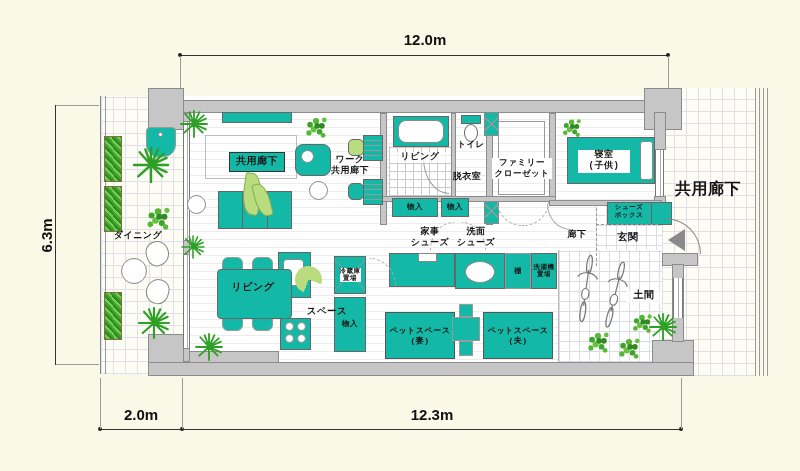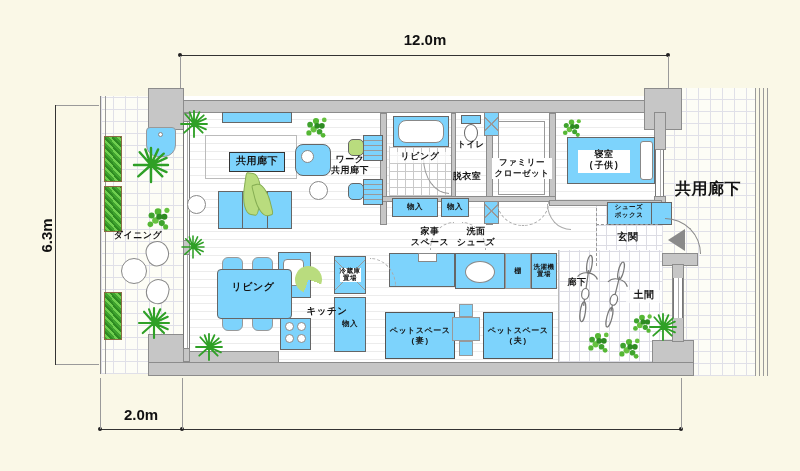--- a/index.html
+++ b/index.html
@@ -1,21 +1,21 @@
 <!DOCTYPE html>
 <html><head>
 <meta charset="utf-8">
 <style>
   html,body{margin:0;padding:0;}
   body{width:800px;height:471px;background:#faf8e7;position:relative;overflow:hidden;
        font-family:"Liberation Sans","DejaVu Sans",sans-serif;}
   #plan{position:absolute;left:0;top:0;width:800px;height:471px;}
   .abs{position:absolute;box-sizing:border-box;}
   .wall{position:absolute;box-sizing:border-box;background:#c6c6c6;border:1px solid #8c8c8c;}
-  .furn{position:absolute;box-sizing:border-box;background:#7dd3fc;border:1px solid #666;}
+  .furn{position:absolute;box-sizing:border-box;background:#14b8a6;border:1px solid #666;}
   .soft{border-color:#999;}
   .lbl{position:absolute;box-sizing:border-box;font-weight:bold;color:#141414;text-align:center;
        white-space:pre-line;line-height:1.25;letter-spacing:0.5px;font-family:Liberation Mono, monospace;}
   .dim{position:absolute;box-sizing:border-box;background:#333;}
   .guide{position:absolute;box-sizing:border-box;background:#9a9a9a;}
   .dot{position:absolute;width:4px;height:4px;border-radius:50%;background:#222;}
   .dimlbl{position:absolute;font-weight:bold;font-size:15px;color:#111;text-align:center;}
   .wood{background-color:#fff;background-image:repeating-linear-gradient(0deg,#ececec 0 1px,transparent 1px 8px);}
   .grid12{background-color:#fdfdf6;background-image:
     repeating-linear-gradient(0deg,#e0e0e8 0 1px,transparent 1px 12px),
@@ -99,20 +99,21 @@
   <div class="dimlbl" style="left:18px;top:227px;width:56px;transform:rotate(-90deg);">6.3m</div>
 
   <div class="dim" style="left:100px;top:429px;width:582px;height:1px;"></div>
   <div class="dot" style="left:98px;top:427px;"></div>
   <div class="dot" style="left:180px;top:427px;"></div>
   <div class="dot" style="left:679px;top:427px;"></div>
   <div class="guide" style="left:100px;top:378px;width:1px;height:51px;"></div>
   <div class="guide" style="left:182px;top:378px;width:1px;height:51px;"></div>
   <div class="guide" style="left:681px;top:378px;width:1px;height:51px;"></div>
   <div class="dimlbl" style="left:105px;top:406px;width:72px;">2.0m</div>
+  <div class="dimlbl" style="left:380px;top:406px;width:104px;">12.3m</div>
 
   <div class="wall" style="left:183px;top:100px;width:479px;height:13px;"></div>
   <div class="wall" style="left:148px;top:88px;width:36px;height:42px;"></div>
   <div class="wall" style="left:644px;top:88px;width:38px;height:42px;"></div>
   <div class="wall" style="left:148px;top:334px;width:36px;height:42px;"></div>
   <div class="wall" style="left:652px;top:340px;width:42px;height:36px;"></div>
   <div class="wall" style="left:148px;top:362px;width:546px;height:14px;"></div>
   <div class="wall" style="left:183px;top:351px;width:96px;height:12px;"></div>
   <div class="wall" style="left:654px;top:112px;width:12px;height:38px;"></div>
   <div class="window" style="left:655px;top:150px;width:9px;height:46px;"></div>
@@ -287,22 +288,22 @@
   <div class="lbl" style="left:453px;top:140px;width:36px;font-size:8.5px;">トイレ</div>
   <div class="lbl" style="left:445px;top:172px;width:44px;font-size:9px;">脱衣室</div>
   <div class="lbl" style="left:492px;top:158px;width:60px;font-size:8.5px;background:#fff;">ファミリー
 クローゼット</div>
   <div class="lbl" style="left:578px;top:150px;width:52px;font-size:9px;background:#fff;">寝室
 (子供)</div>
   <div class="lbl" style="left:668px;top:180px;width:80px;font-size:16px;">共用廊下</div>
   <div class="lbl" style="left:608px;top:204px;width:42px;font-size:6.5px;line-height:1.3;">シューズ
 ボックス</div>
   <div class="lbl" style="left:606px;top:232px;width:44px;font-size:10px;">玄関</div>
-  <div class="lbl" style="left:558px;top:230px;width:38px;font-size:9px;margin-top:48px;">廊下</div>
+  <div class="lbl" style="left:558px;top:230px;width:38px;font-size:9px;">廊下</div>
   <div class="lbl" style="left:404px;top:227px;width:52px;font-size:9px;">家事
-スペース</div>
+シューズ</div>
   <div class="lbl" style="left:450px;top:227px;width:52px;font-size:9px;">洗面
 シューズ</div>
   <div class="lbl" style="left:212px;top:282px;width:82px;font-size:10px;">リビング</div>
-  <div class="lbl" style="left:302px;top:306px;width:50px;font-size:9.5px;">キッチン</div>
+  <div class="lbl" style="left:302px;top:306px;width:50px;font-size:9.5px;">スペース</div>
   <div class="lbl" style="left:626px;top:290px;width:36px;font-size:10px;background:rgba(255,255,255,.7);">土間</div>
 
 </div>
 
 </body></html>

